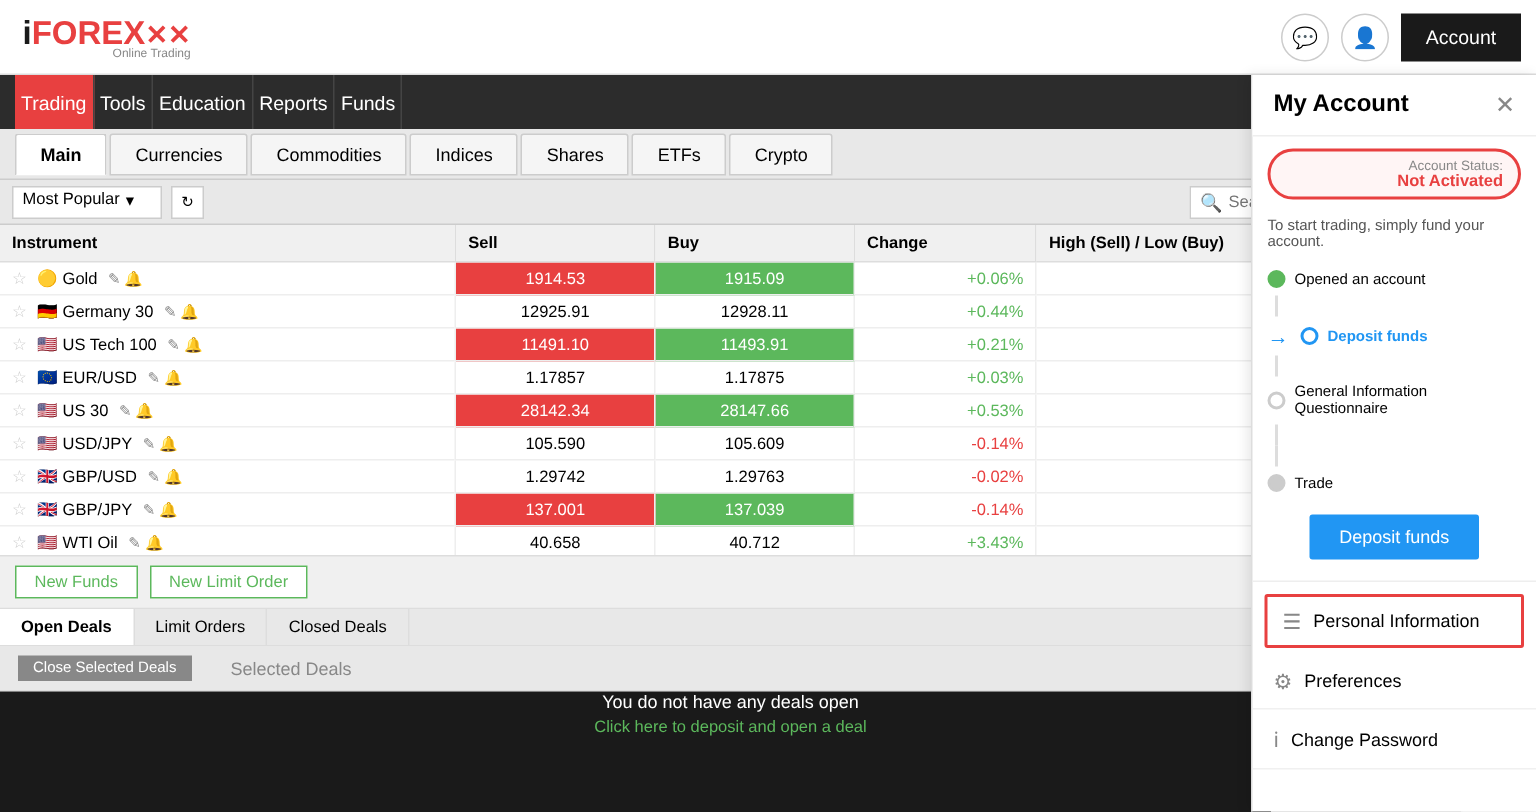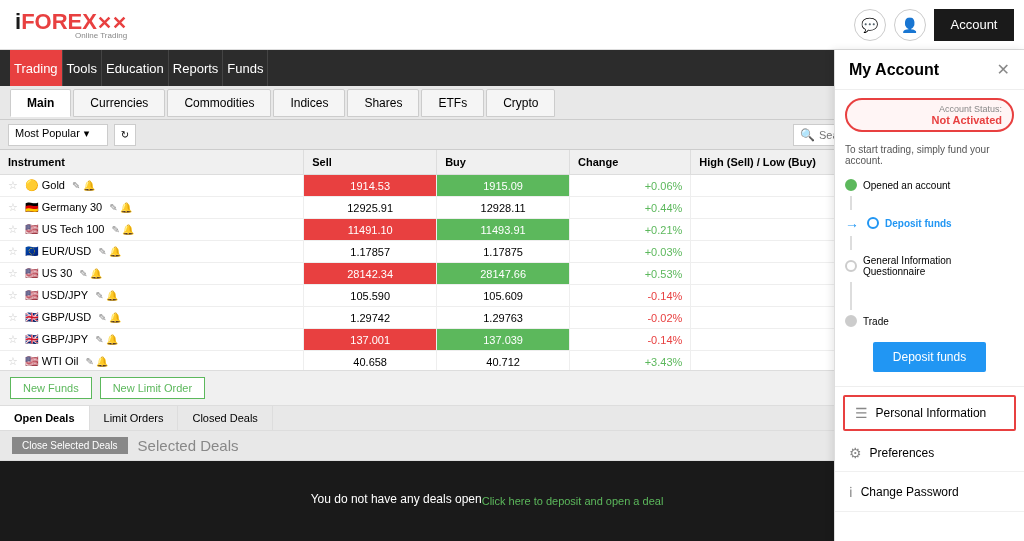--- a/index.html
+++ b/index.html
@@ -55,21 +55,21 @@
     
     .bottom-buttons { background: #f0f0f0; padding: 6px 10px; display: flex; gap: 8px; border-top: 1px solid #ddd; }
     .btn-new-deal { background: #fff; border: 1px solid #5cb85c; color: #5cb85c; padding: 4px 12px; cursor: pointer; font-size: 11px; }
     .btn-limit-order { background: #fff; border: 1px solid #5cb85c; color: #5cb85c; padding: 4px 12px; cursor: pointer; font-size: 11px; }
 
     
     .deals-section { background: #fff; border-top: 1px solid #ddd; }
     .deals-tabs { display: flex; background: #e8e8e8; border-bottom: 1px solid #ddd; }
     .deals-tab { padding: 6px 14px; font-size: 11px; cursor: pointer; border-right: 1px solid #ddd; }
     .deals-tab.active { background: #fff; font-weight: bold; }
-    .deals-content { background: #1a1a1a; color: #fff; display: flex; flex-direction: row; align-items: center; justify-content: center; padding: 20px; min-height: 80px; }
+    .deals-content { background: #1a1a1a; color: #fff; display: flex; flex-direction: column; align-items: center; min-height: 80px; }
     .deals-content p { font-size: 12px; margin-bottom: 4px; }
     .deals-content a { color: #5cb85c; font-size: 11px; text-decoration: none; }
     .close-selected-btn { background: #888; color: #fff; border: none; padding: 3px 10px; font-size: 10px; cursor: pointer; margin: 4px 8px; }
 
     
     .right-sidebar { width: 190px; background: #fff; border-left: 1px solid #ddd; display: flex; flex-direction: column; position: absolute; right: 0; top: 50px; height: calc(541px - 50px); z-index: 100; box-shadow: -2px 0 8px rgba(0,0,0,0.1); }
     .sidebar-header { padding: 10px 14px; display: flex; justify-content: space-between; align-items: center; border-bottom: 1px solid #eee; background: #fff; }
     .sidebar-title { font-size: 16px; font-weight: bold; }
     .close-btn { cursor: pointer; font-size: 16px; color: #888; }
     
@@ -278,21 +278,21 @@
     </div>
 
     <div class="deals-section">
       <div class="deals-tabs">
         <div class="deals-tab active">Open Deals</div>
         <div class="deals-tab">Limit Orders</div>
         <div class="deals-tab">Closed Deals</div>
       </div>
       <div style="display:flex; align-items:center; background:#e8e8e8; border-bottom:1px solid #ddd; padding:2px 4px;">
         <button class="close-selected-btn">Close Selected Deals</button>
-        <span style="font-size:15px;color:#888;margin-left:2px;">Selected Deals</span>
+        <span style="font-size:12px;color:#888;margin-left:18px;">Selected Deals</span>
       </div>
       <div class="deals-content">
         <p>You do not have any deals open</p>
         <a href="#">Click here to deposit and open a deal</a>
       </div>
     </div>
 
   </div>
 
   <div style="width:50px; background:#f5f5f5; border-left:1px solid #ddd; font-size:9px; overflow:hidden;">

